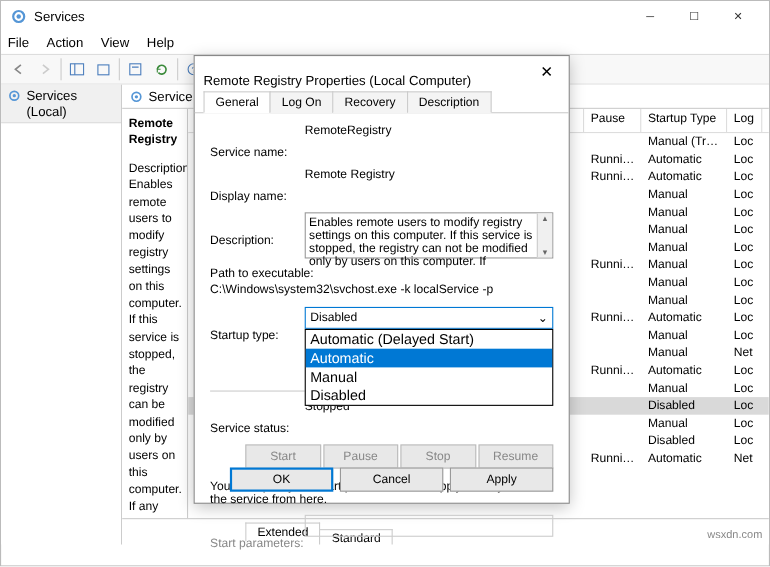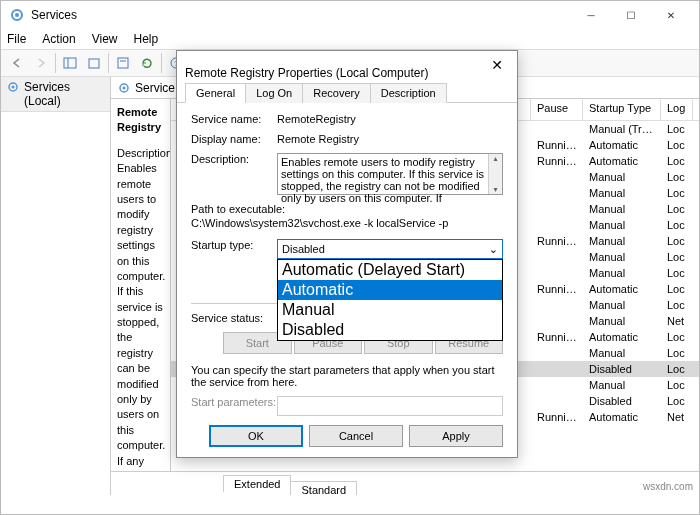--- a/index.html
+++ b/index.html
@@ -50,27 +50,27 @@
 .dialog { position: absolute; left: 176px; top: 50px; width: 342px; height: 408px; background: #fff; border: 1px solid #888; box-shadow: 0 4px 14px rgba(0,0,0,0.25); }
 .dlg-titlebar { height: 28px; display: flex; align-items: center; padding: 0 8px; font-size: 12px; }
 .dlg-titlebar .t { flex: 1; margin-top: 16px; }
 .dlg-titlebar .x { width: 24px; text-align: center; font-size: 14px; }
 .dlg-tabs { height: 24px; display: flex; align-items: flex-end; padding: 0 8px; font-size: 11px; border-bottom: 1px solid #ccc; }
 .dlg-tabs .dt { padding: 3px 10px; border: 1px solid #ccc; margin-right: -1px; background: #f4f4f4; position: relative; top: 1px; border-bottom: 1px solid #f4f4f4; }
 .dlg-tabs .dt.active { background: #fff; border-bottom: 1px solid #fff; }
 
 .dlg-body { padding: 10px 14px; font-size: 11px; }
 .field { display: flex; margin-bottom: 8px; }
-.field .lbl { width: 86px; }
+.field .lbl { width: 86px; margin-top: 20px; }
 .field .val { flex: 1; }
 .desc-box { flex: 1; border: 1px solid #999; background: #fff; height: 42px; font-size: 11px; padding: 2px 3px; position: relative; }
 .desc-box .sb { position: absolute; right: 0; top: 0; bottom: 0; width: 14px; background: #f0f0f0; border-left: 1px solid #ccc; display: flex; flex-direction: column; justify-content: space-between; align-items: center; font-size: 8px; color: #666; }
 .startup-select { flex: 1; height: 20px; border: 1px solid #0078d4; font-size: 11px; background: #fff; display: flex; align-items: center; justify-content: space-between; padding: 0 4px; position: relative; }
 .dropdown-list { position: absolute; left: -1px; top: 19px; right: -1px; border: 1px solid #000; background: #fff; z-index: 10; }
-.dropdown-list div { padding: 1px 4px; font-size: 16px; }
+.dropdown-list div { padding: 1px 4px; font-size: 13px; }
 .dropdown-list div.selopt { background: #0078d4; color: #fff; }
 
 .hr { border-top: 1px solid #ccc; margin: 44px 0 8px; }
 .btnrow { display: flex; gap: 2px; margin: 6px 0 10px; padding-left: 32px; }
 .btnrow .b { flex: 1; height: 22px; border: 1px solid #bbb; background: #e8e8e8; display: flex; align-items: center; justify-content: center; font-size: 11px; color: #888; }
 .start-param-input { flex:1; height: 20px; border: 1px solid #ccc; }
 
 .dlg-footer { position: absolute; bottom: 10px; right: 14px; display: flex; gap: 6px; }
 .dlg-footer .fb { width: 94px; height: 22px; border: 1px solid #999; background: #e8e8e8; display: flex; align-items: center; justify-content: center; font-size: 11px; }
 .dlg-footer .fb.primary { border: 2px solid #0078d4; }

